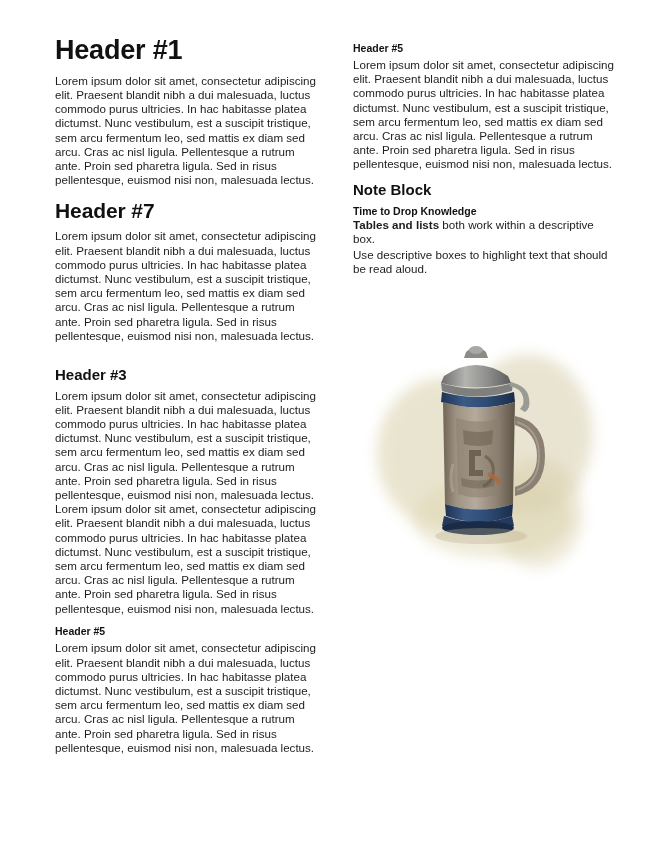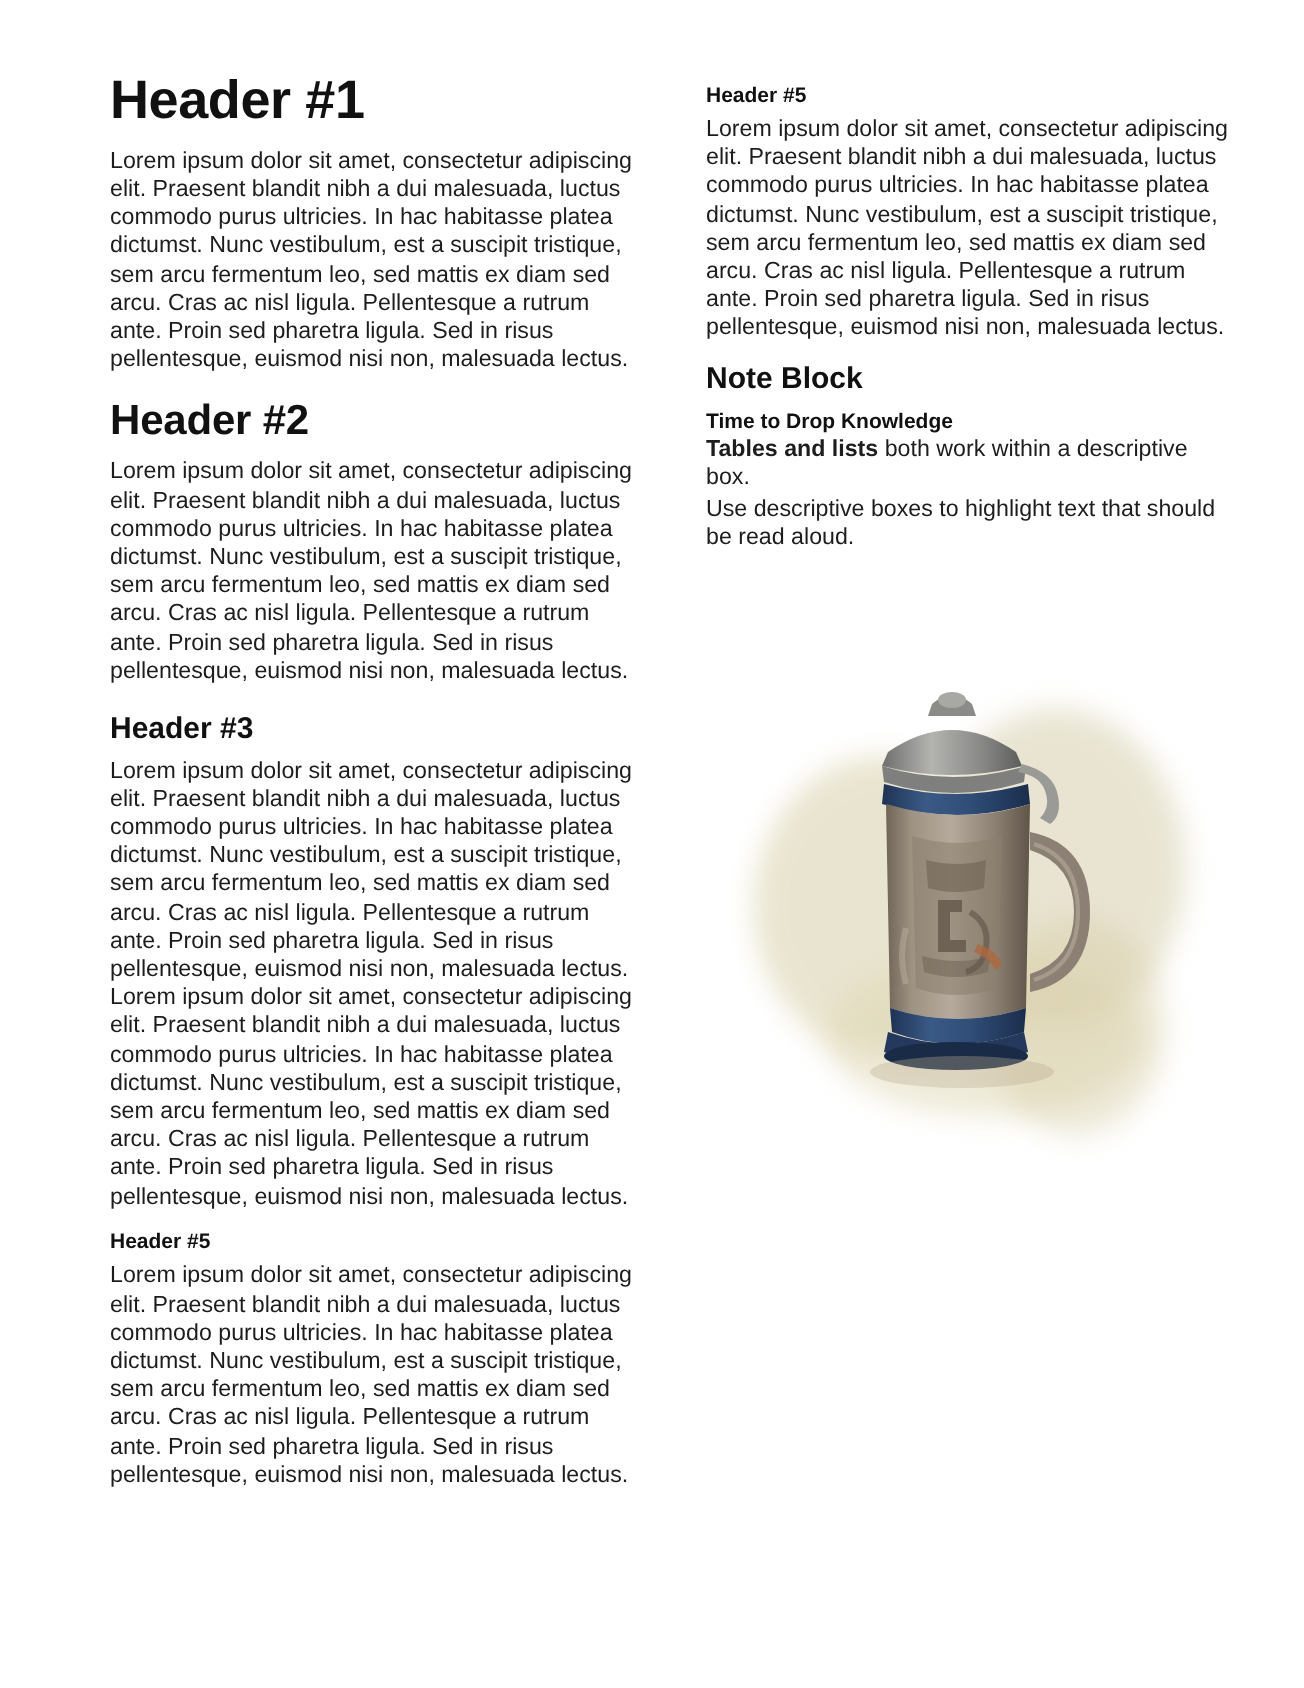--- a/index.html
+++ b/index.html
@@ -46,21 +46,21 @@
     line-height: 1.1;
     font-weight: bold;
     margin: 12px 0 7px 0;
     color: #111111;
     letter-spacing: -0.1px;
   }
   h3.h3 {
     font-size: 15px;
     line-height: 1.1;
     font-weight: bold;
-    margin: 14px 0 5px 0;
+    margin: 24px 0 5px 0;
     color: #111111;
   }
   h4.h4 {
     font-size: 12px;
     line-height: 1.1;
     font-weight: bold;
     margin: 11px 0 4px 0;
     color: #111111;
   }
   h5.h5 {
@@ -138,21 +138,21 @@
 </head>
 <body>
 
 <div class="page">
 
   <div class="col col-left">
 
     <h1 class="h1">Header #1</h1>
     <p class="body">Lorem ipsum dolor sit amet, consectetur adipiscing elit. Praesent blandit nibh a dui malesuada, luctus commodo purus ultricies. In hac habitasse platea dictumst. Nunc vestibulum, est a suscipit tristique, sem arcu fermentum leo, sed mattis ex diam sed arcu. Cras ac nisl ligula. Pellentesque a rutrum ante. Proin sed pharetra ligula. Sed in risus pellentesque, euismod nisi non, malesuada lectus.</p>
 
-    <h2 class="h2">Header #2</h2>
+    <h2 class="h2">Header #7</h2>
     <p class="body">Lorem ipsum dolor sit amet, consectetur adipiscing elit. Praesent blandit nibh a dui malesuada, luctus commodo purus ultricies. In hac habitasse platea dictumst. Nunc vestibulum, est a suscipit tristique, sem arcu fermentum leo, sed mattis ex diam sed arcu. Cras ac nisl ligula. Pellentesque a rutrum ante. Proin sed pharetra ligula. Sed in risus pellentesque, euismod nisi non, malesuada lectus.</p>
 
     <h3 class="h3">Header #3</h3>
     <p class="body">Lorem ipsum dolor sit amet, consectetur adipiscing elit. Praesent blandit nibh a dui malesuada, luctus commodo purus ultricies. In hac habitasse platea dictumst. Nunc vestibulum, est a suscipit tristique, sem arcu fermentum leo, sed mattis ex diam sed arcu. Cras ac nisl ligula. Pellentesque a rutrum ante. Proin sed pharetra ligula. Sed in risus pellentesque, euismod nisi non, malesuada lectus.</p>
 
     <p class="body">Lorem ipsum dolor sit amet, consectetur adipiscing elit. Praesent blandit nibh a dui malesuada, luctus commodo purus ultricies. In hac habitasse platea dictumst. Nunc vestibulum, est a suscipit tristique, sem arcu fermentum leo, sed mattis ex diam sed arcu. Cras ac nisl ligula. Pellentesque a rutrum ante. Proin sed pharetra ligula. Sed in risus pellentesque, euismod nisi non, malesuada lectus.</p>
 
     <h5 class="h5">Header #5</h5>
     <p class="body">Lorem ipsum dolor sit amet, consectetur adipiscing elit. Praesent blandit nibh a dui malesuada, luctus commodo purus ultricies. In hac habitasse platea dictumst. Nunc vestibulum, est a suscipit tristique, sem arcu fermentum leo, sed mattis ex diam sed arcu. Cras ac nisl ligula. Pellentesque a rutrum ante. Proin sed pharetra ligula. Sed in risus pellentesque, euismod nisi non, malesuada lectus.</p>
 

